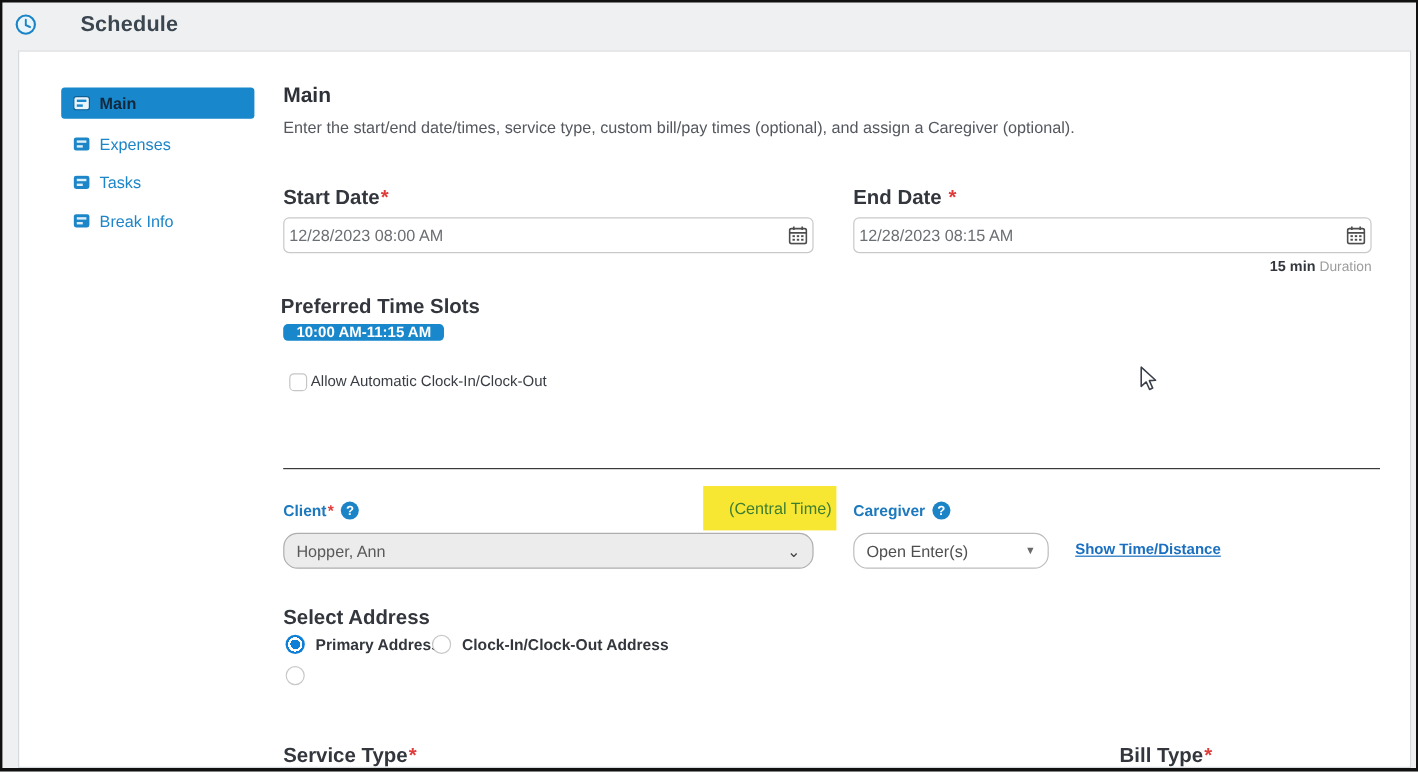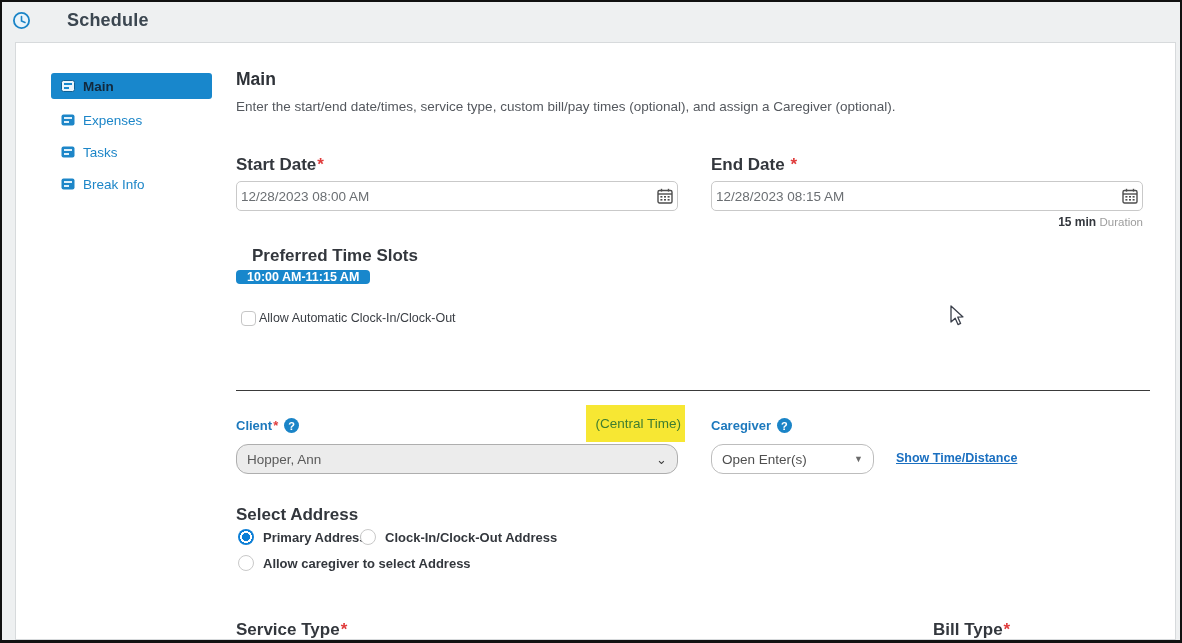--- a/index.html
+++ b/index.html
@@ -62,21 +62,21 @@
   .divider { position:absolute; left:220px; top:347px; width:914px; border-top:1.5px solid #3a3a3a; }
   .blue-label {
     position:absolute; font-size:13px; font-weight:bold; color:#1d79bd;
     display:flex; align-items:center; gap:6px;
   }
   .help-icon {
     width:15px; height:15px; border-radius:50%; background:#1a84c7; color:#fff;
     font-size:11px; font-weight:bold; display:inline-flex; align-items:center; justify-content:center;
   }
   .tz-highlight {
-    position:absolute; left:570px; top:362px; width:99px; height:37px;
+    position:absolute; left:570px; top:362px; width:111px; height:37px;
     background:#f7e733; display:flex; align-items:center; justify-content:flex-end;
     padding-right:4px; font-size:13.5px; color:#3e7d30;
   }
   .select-box {
     position:absolute; height:30px; border-radius:12px; display:flex; align-items:center;
     padding:0 10px; font-size:13.5px;
   }
   .select-gray { background:#ececec; border:1px solid #aeaeae; color:#5a5a5a; }
   .select-white { background:#fff; border:1px solid #bdbdbd; color:#4f4f4f; }
   .chev { margin-left:auto; color:#3f3f3f; font-size:13px; }
@@ -182,21 +182,21 @@
           <rect x="7" y="11" width="2" height="1.6"></rect>
           <rect x="10.6" y="11" width="2" height="1.6"></rect>
       </g>
     </svg>
   </div>
   <div class="duration-wrap" style="left:695px; top:172px; width:432px">
     <span class="duration-val">15 min</span>
     <span class="duration-lbl">Duration</span>
   </div>
 
-  <div class="field-label" style="left:236px; top:203px">Preferred Time Slots</div>
+  <div class="field-label" style="left:218px; top:203px">Preferred Time Slots</div>
   <div class="slot-badge" style="left:220px; top:227px">10:00 AM-11:15 AM</div>
 
   <div class="check-row" style="left:225px; top:268px">
     <span class="checkbox"></span>
     <span class="check-label">Allow Automatic Clock-In/Clock-Out</span>
   </div>
 
   <div class="divider"></div>
 
   <div class="tz-highlight">(Central Time)</div>
@@ -224,21 +224,20 @@
   <div class="radio-row" style="left:222px; top:486px">
     <span class="radio on"></span>
     <span class="radio-label">Primary Address</span>
   </div>
   <div class="radio-row" style="left:344px; top:486px">
     <span class="radio"></span>
     <span class="radio-label">Clock-In/Clock-Out Address</span>
   </div>
   <div class="radio-row" style="left:222px; top:512px">
     <span class="radio"></span>
-    <span class="radio-label">Allow caregiver to select Address</span>
   </div>
 
   <div class="field-label" style="left:220px; top:577px">
     <span>Service Type</span><span class="req">*</span>
   </div>
   <div class="field-label" style="left:917px; top:577px">
     <span>Bill Type</span><span class="req">*</span>
   </div>
 </div>
 

